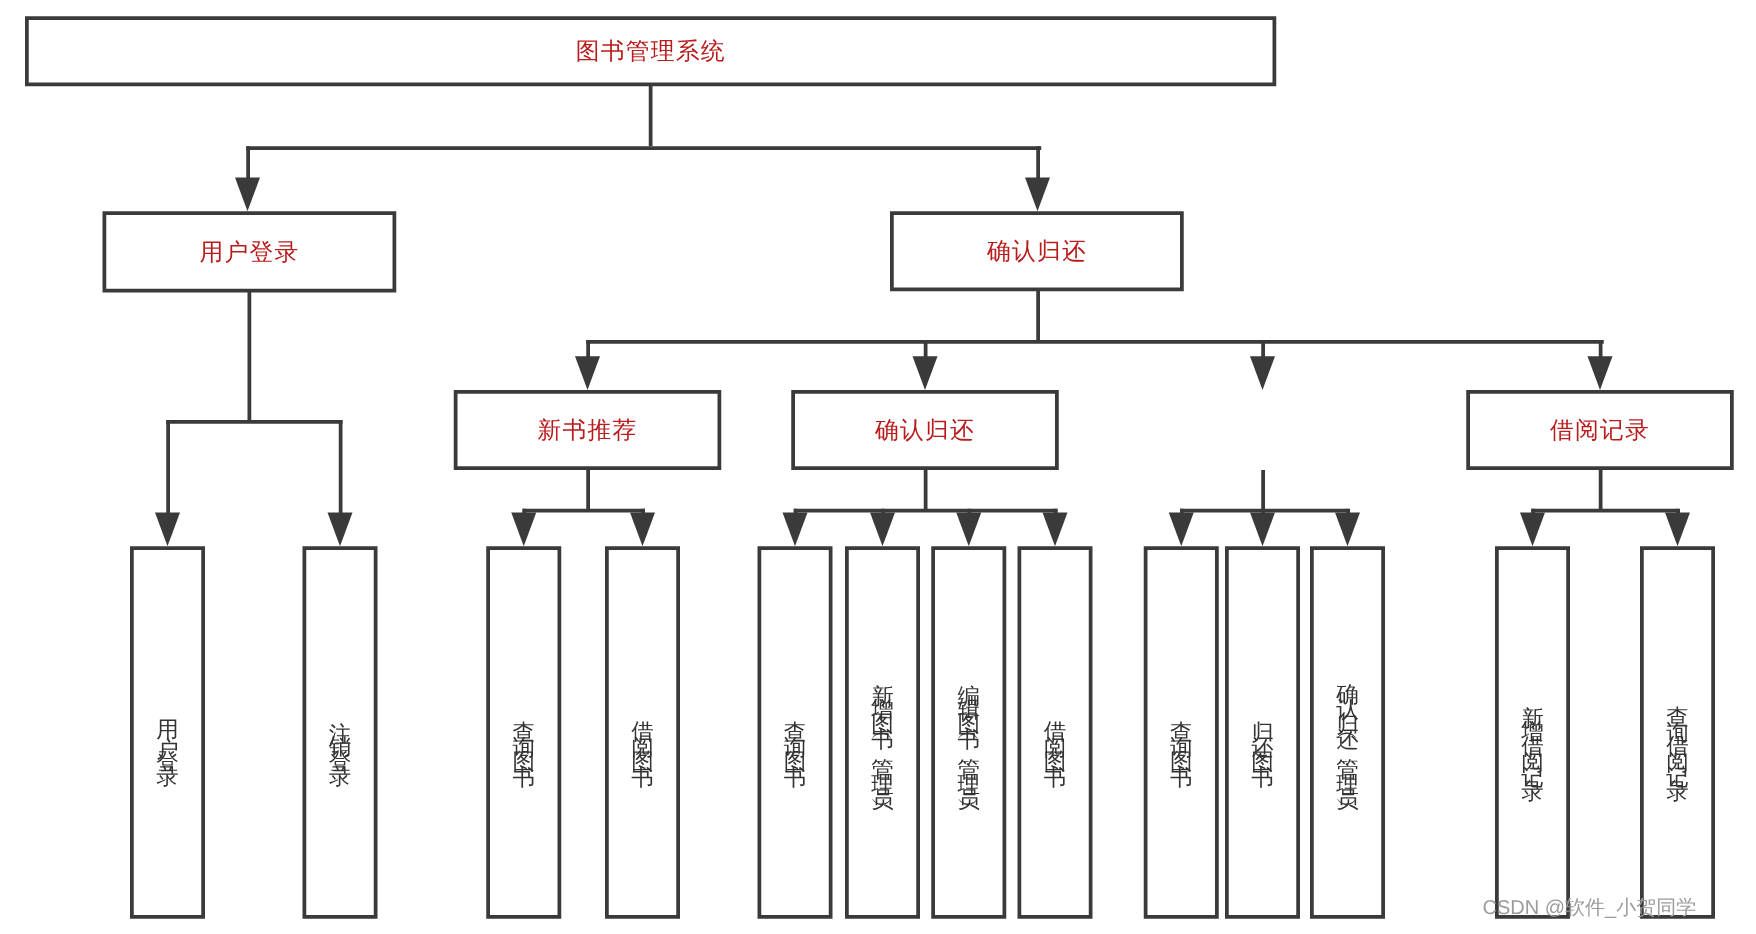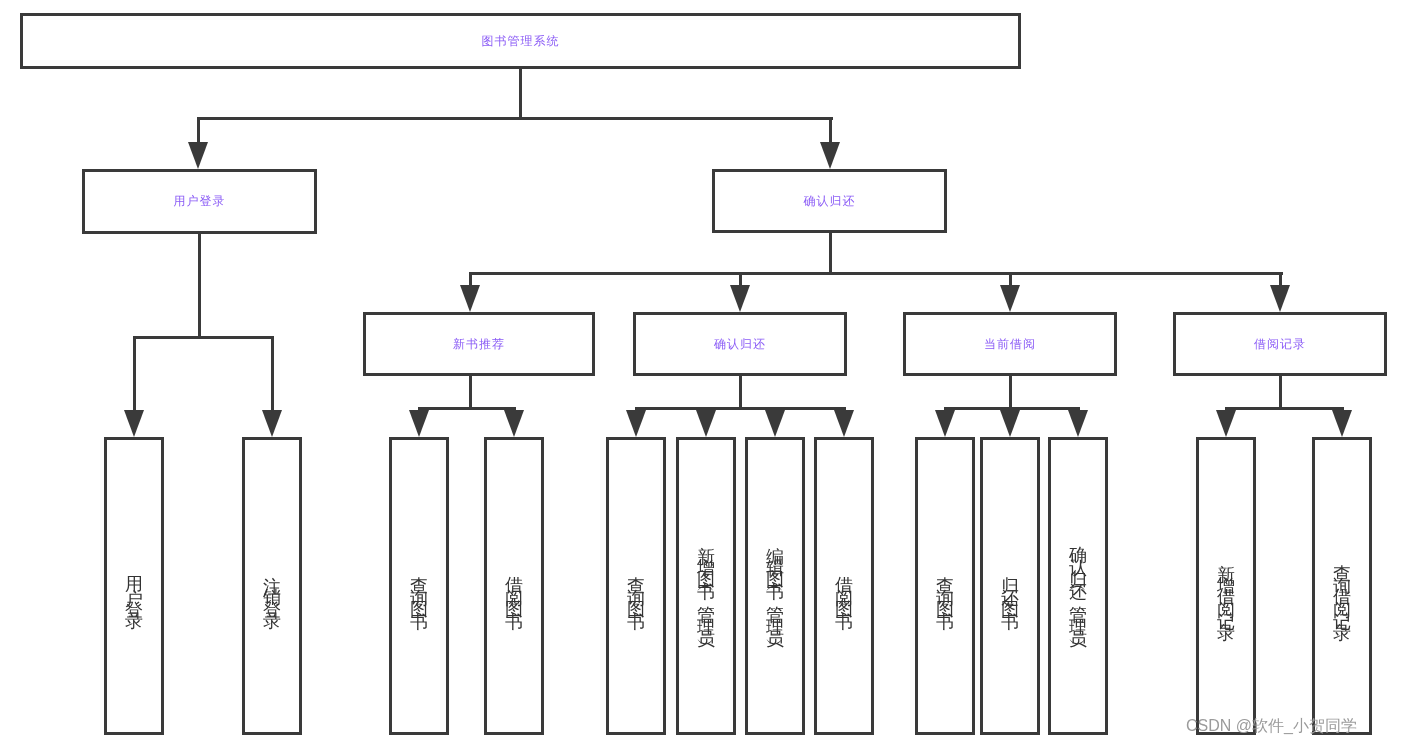--- a/index.html
+++ b/index.html
@@ -8,25 +8,25 @@
     width:1405px;height:747px;
     background:#ffffff;
     font-family:"Liberation Sans", sans-serif;
     overflow:hidden;
   }
   .box{
     position:absolute;
     box-sizing:border-box;
     border:3px solid #3a3a3a;
     background:#ffffff;
-    color:#8b5cf6;
+    color:#b91c1c;
     display:flex;
     align-items:center;
     justify-content:center;
-    font-size:12px;
+    font-size:19px;
     letter-spacing:1px;
     white-space:nowrap;
   }
   .vbox{
     position:absolute;
     box-sizing:border-box;
     border:3px solid #3a3a3a;
     background:#ffffff;
     color:#333333;
     display:flex;
@@ -88,23 +88,22 @@
   <div class="line" style="left:469px;top:272px;width:814px;height:3px;"></div>
   <div class="line" style="left:469px;top:272px;width:3px;height:16px;"></div>
   <div class="arrow" style="left:460px;top:285px;"></div>
   <div class="line" style="left:739px;top:272px;width:3px;height:16px;"></div>
   <div class="arrow" style="left:730px;top:285px;"></div>
   <div class="line" style="left:1009px;top:272px;width:3px;height:16px;"></div>
   <div class="arrow" style="left:1000px;top:285px;"></div>
   <div class="line" style="left:1279px;top:272px;width:3px;height:16px;"></div>
   <div class="arrow" style="left:1270px;top:285px;"></div>
 
-  <div class="box" style="left:363px;top:312px;width:232px;height:64px;">新书推荐</div>
+  <div class="box" style="left:363px;top:312px;width:214px;height:64px;">新书推荐</div>
   <div class="box" style="left:633px;top:312px;width:214px;height:64px;">确认归还</div>
-  <div class="box" style="left:903px;top:312px;width:214px;height:64px;">当前借阅</div>
   <div class="box" style="left:1173px;top:312px;width:214px;height:64px;">借阅记录</div>
 
   <div class="line" style="left:469px;top:376px;width:3px;height:33px;"></div>
   <div class="line" style="left:739px;top:376px;width:3px;height:33px;"></div>
   <div class="line" style="left:1009px;top:376px;width:3px;height:33px;"></div>
   <div class="line" style="left:1279px;top:376px;width:3px;height:33px;"></div>
 
   <div class="line" style="left:418px;top:407px;width:98px;height:3px;"></div>
   <div class="line" style="left:635px;top:407px;width:211px;height:3px;"></div>
   <div class="line" style="left:944px;top:407px;width:135px;height:3px;"></div>

